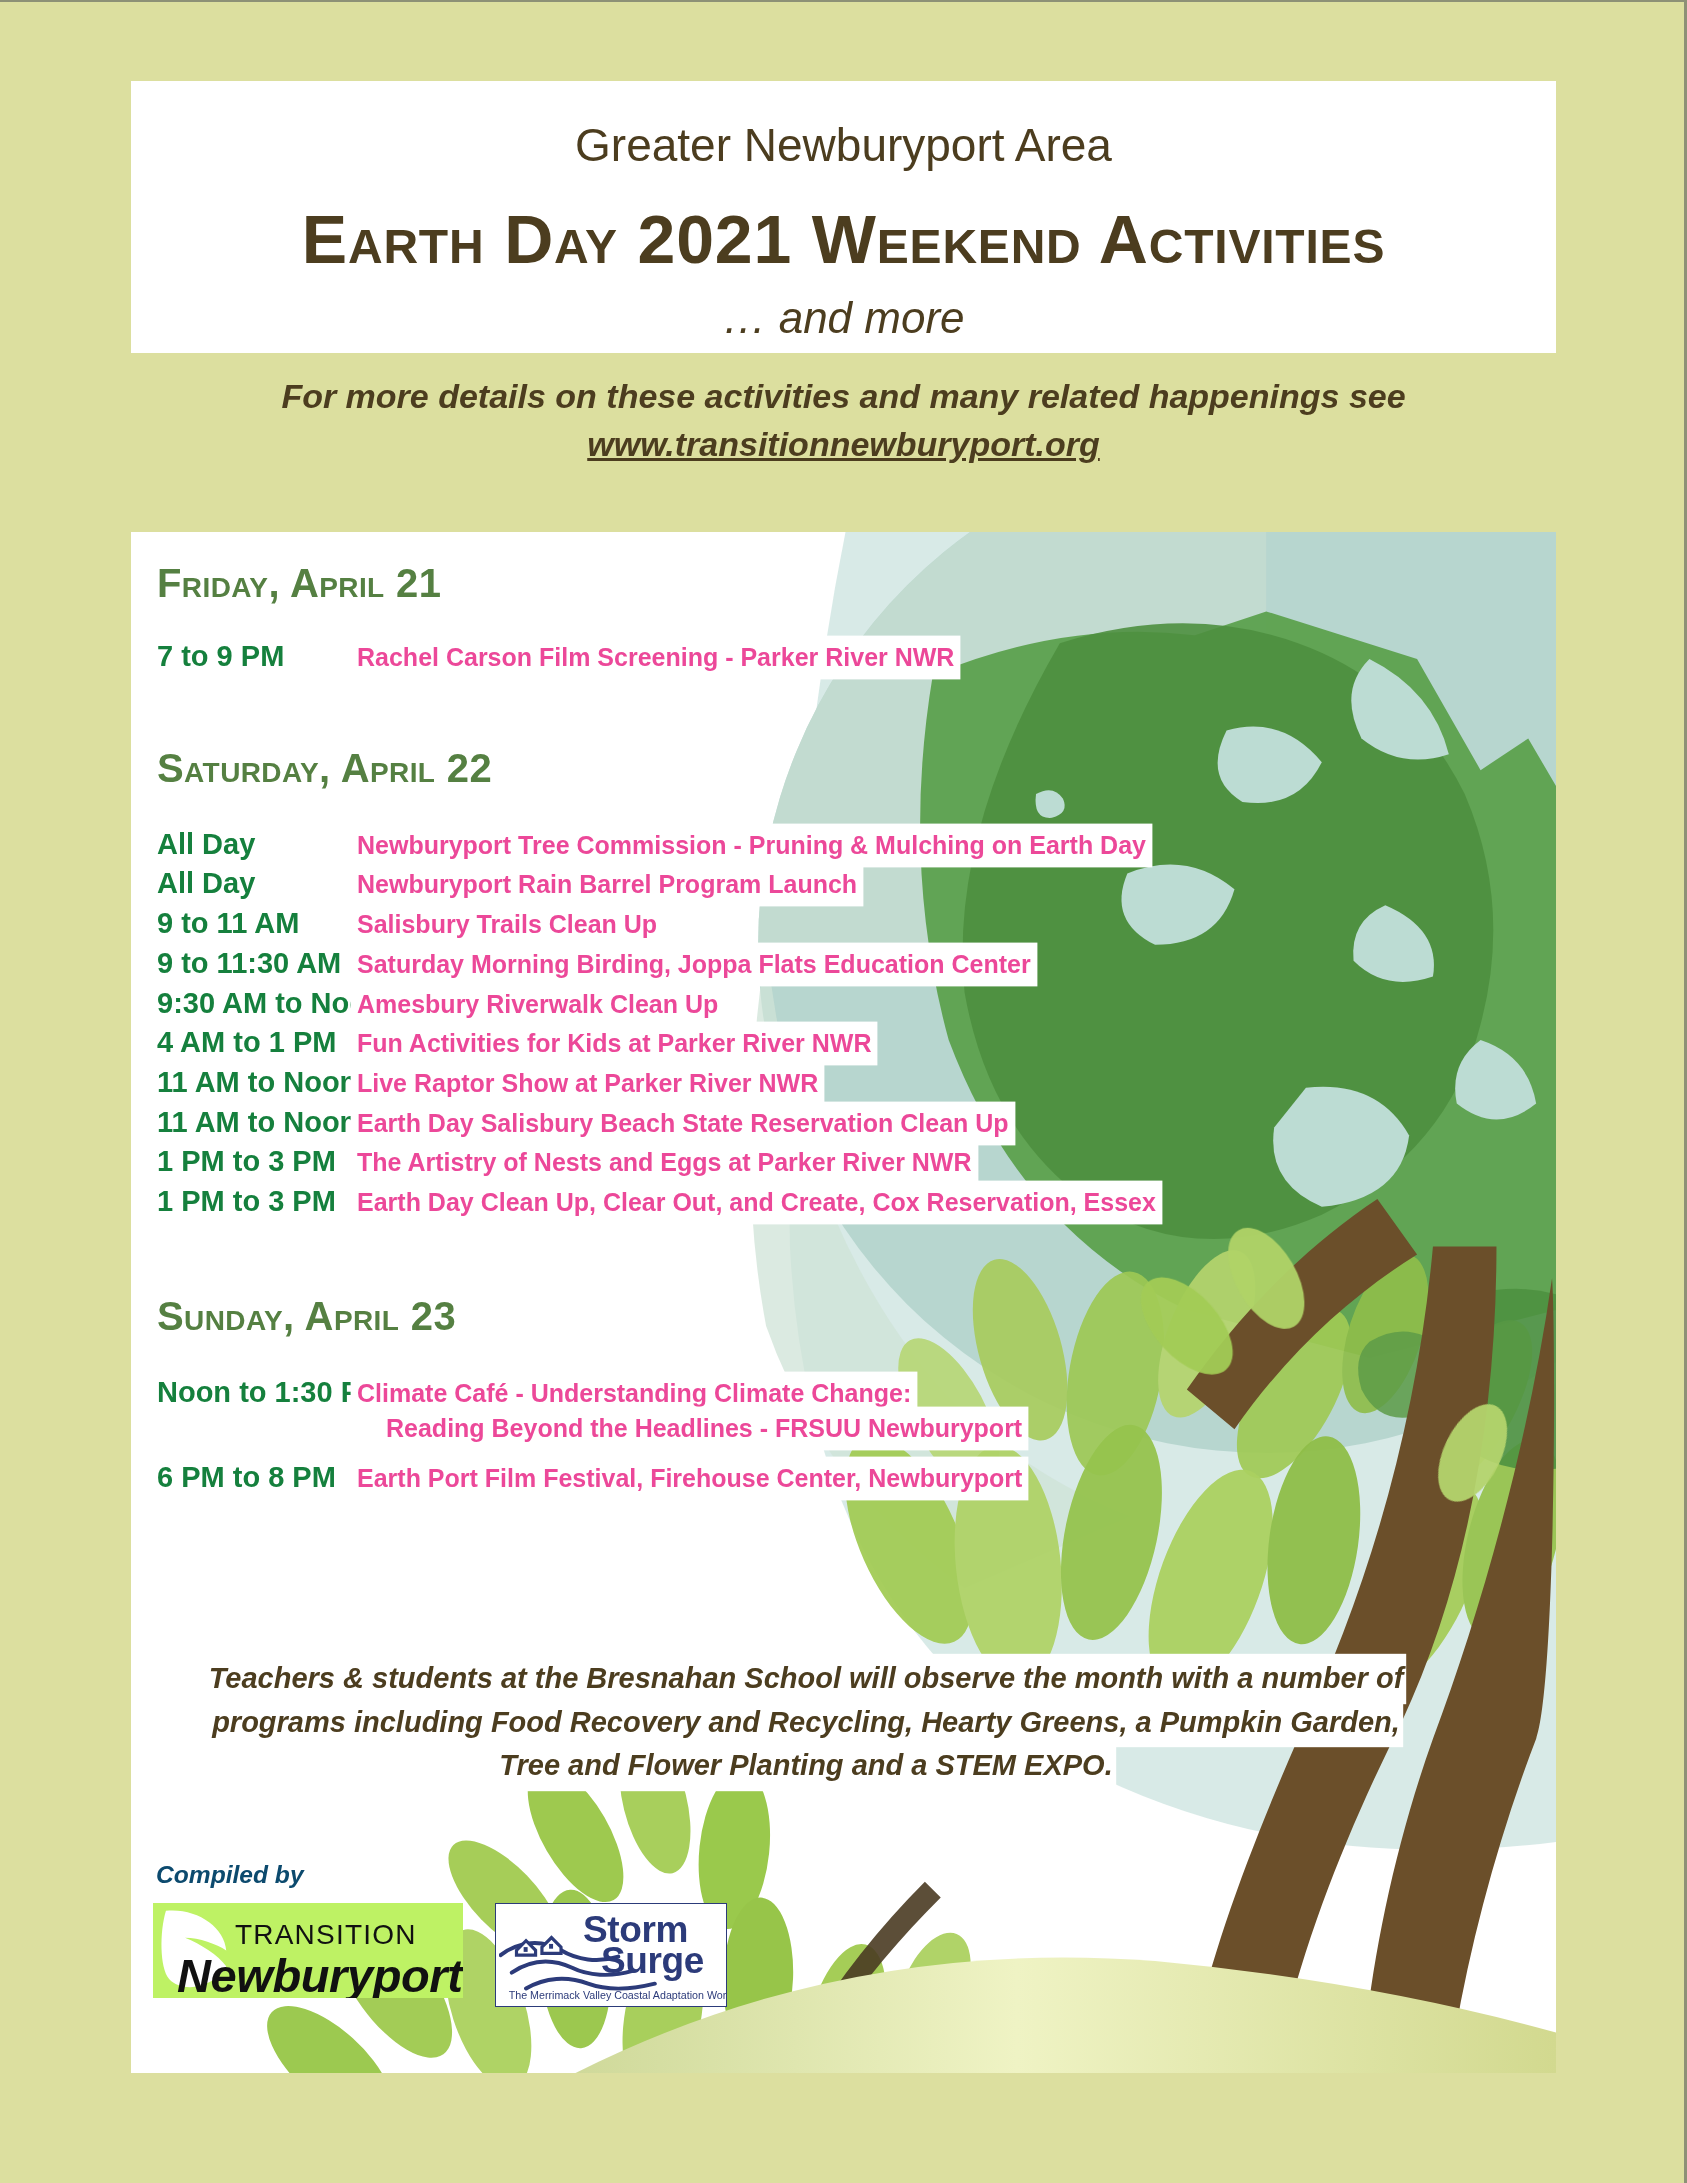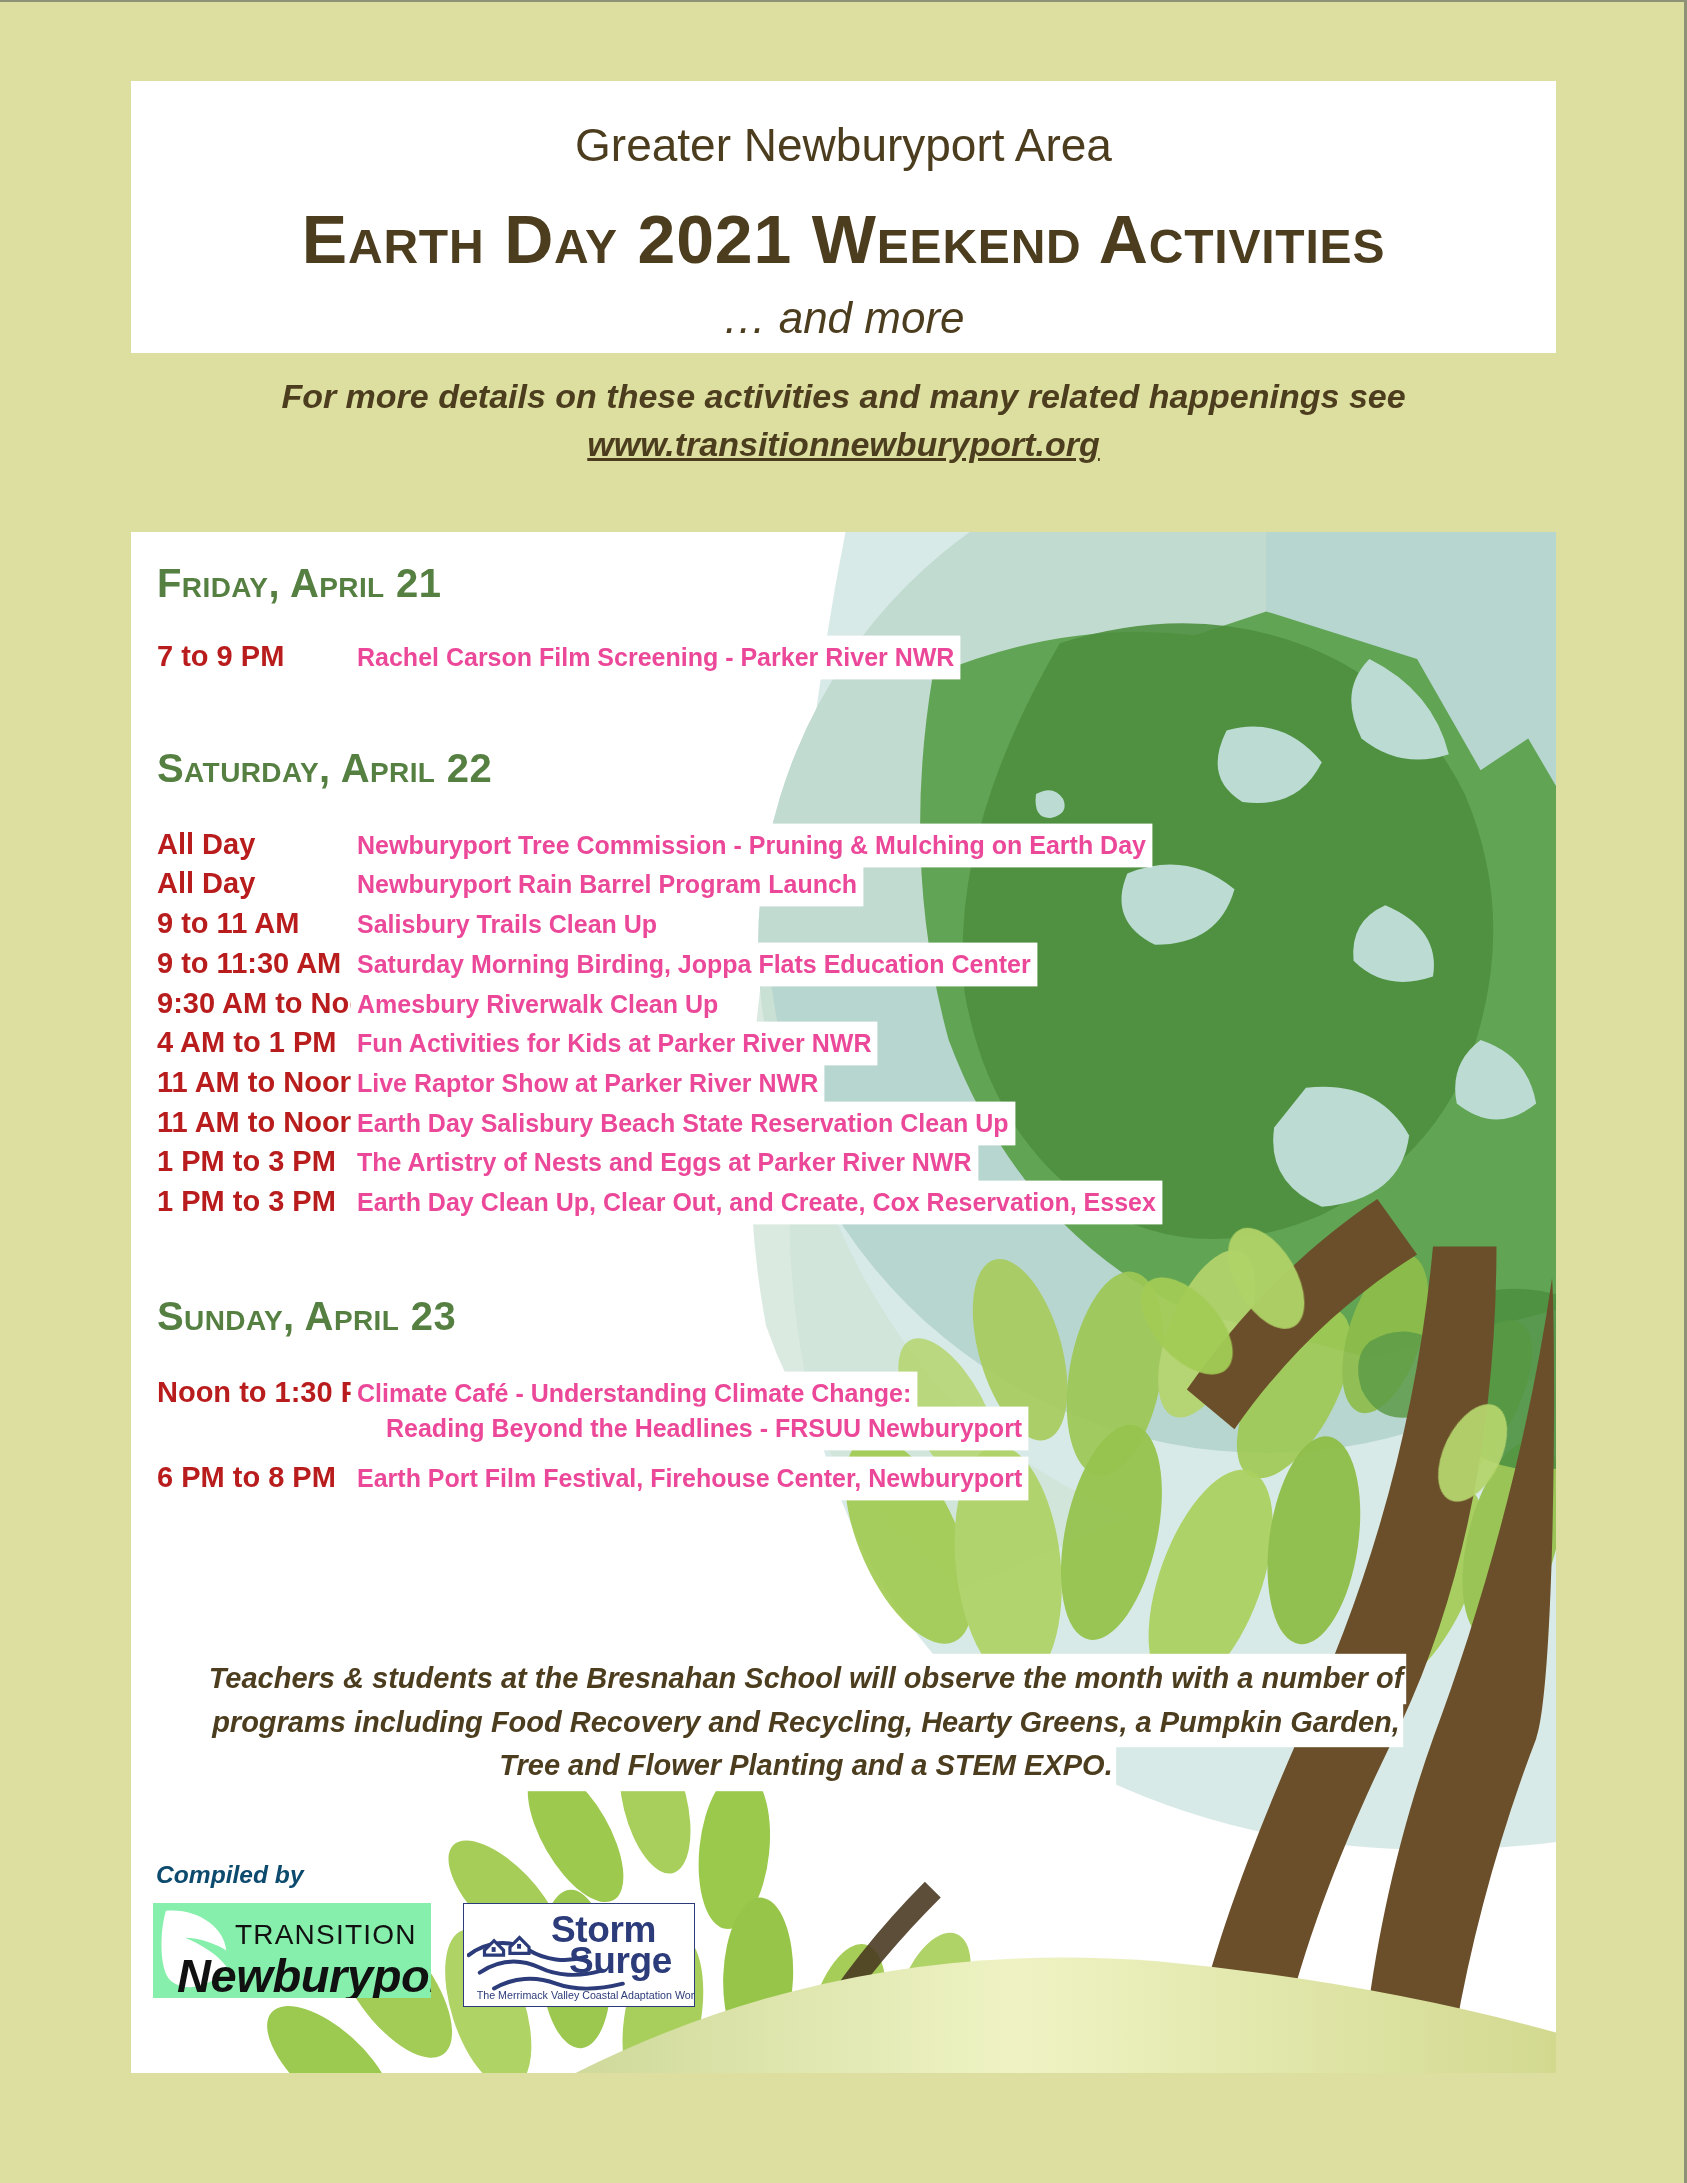--- a/index.html
+++ b/index.html
@@ -128,21 +128,21 @@
 
   .row {
     position: absolute;
     left: 26px;
     white-space: nowrap;
     display: flex;
     align-items: baseline;
   }
   .row .time {
     display: inline-block;
-    color: #b91c1c;
+    color: #15803d;
     font-size: 29px;
     font-weight: bold;
     background: #ffffff;
     box-shadow: 0 0 0 4.8px #ffffff;
     line-height: 1.25;
   }
   .row .time-w1 { width: 200px; }
   .row .time-w2 { width: 200px; }
   .row .desc {
     display: inline-block;
@@ -194,23 +194,24 @@
     left: 153px;
     top: 1901px;
     display: flex;
     align-items: flex-start;
     gap: 32px;
     z-index: 6;
   }
   .logo-tn {
     width: 278px;
     height: 95px;
-    background: #86efac;
+    background: #bef264;
     position: relative;
     overflow: hidden;
+    padding-left: 32px;
   }
   .logo-tn .leaf {
     position: absolute;
     left: 4.8px;
     top: 3.2px;
     width: 73px;
     height: 89px;
   }
   .logo-tn .tn-word1 {
     position: absolute;

